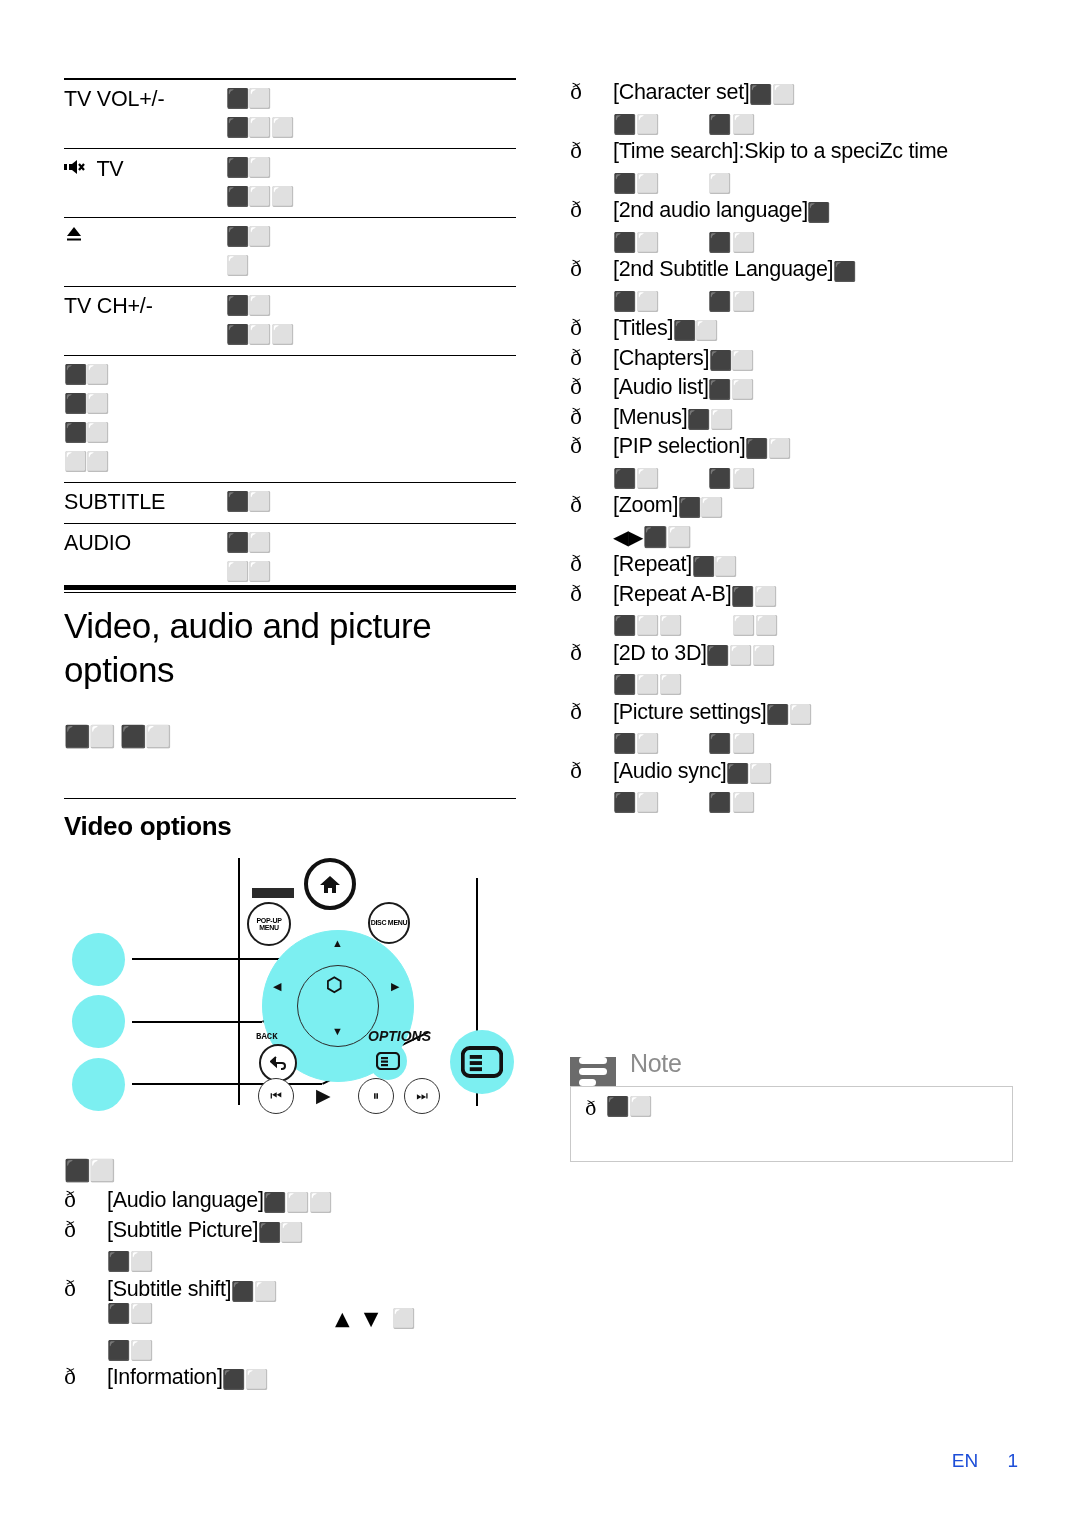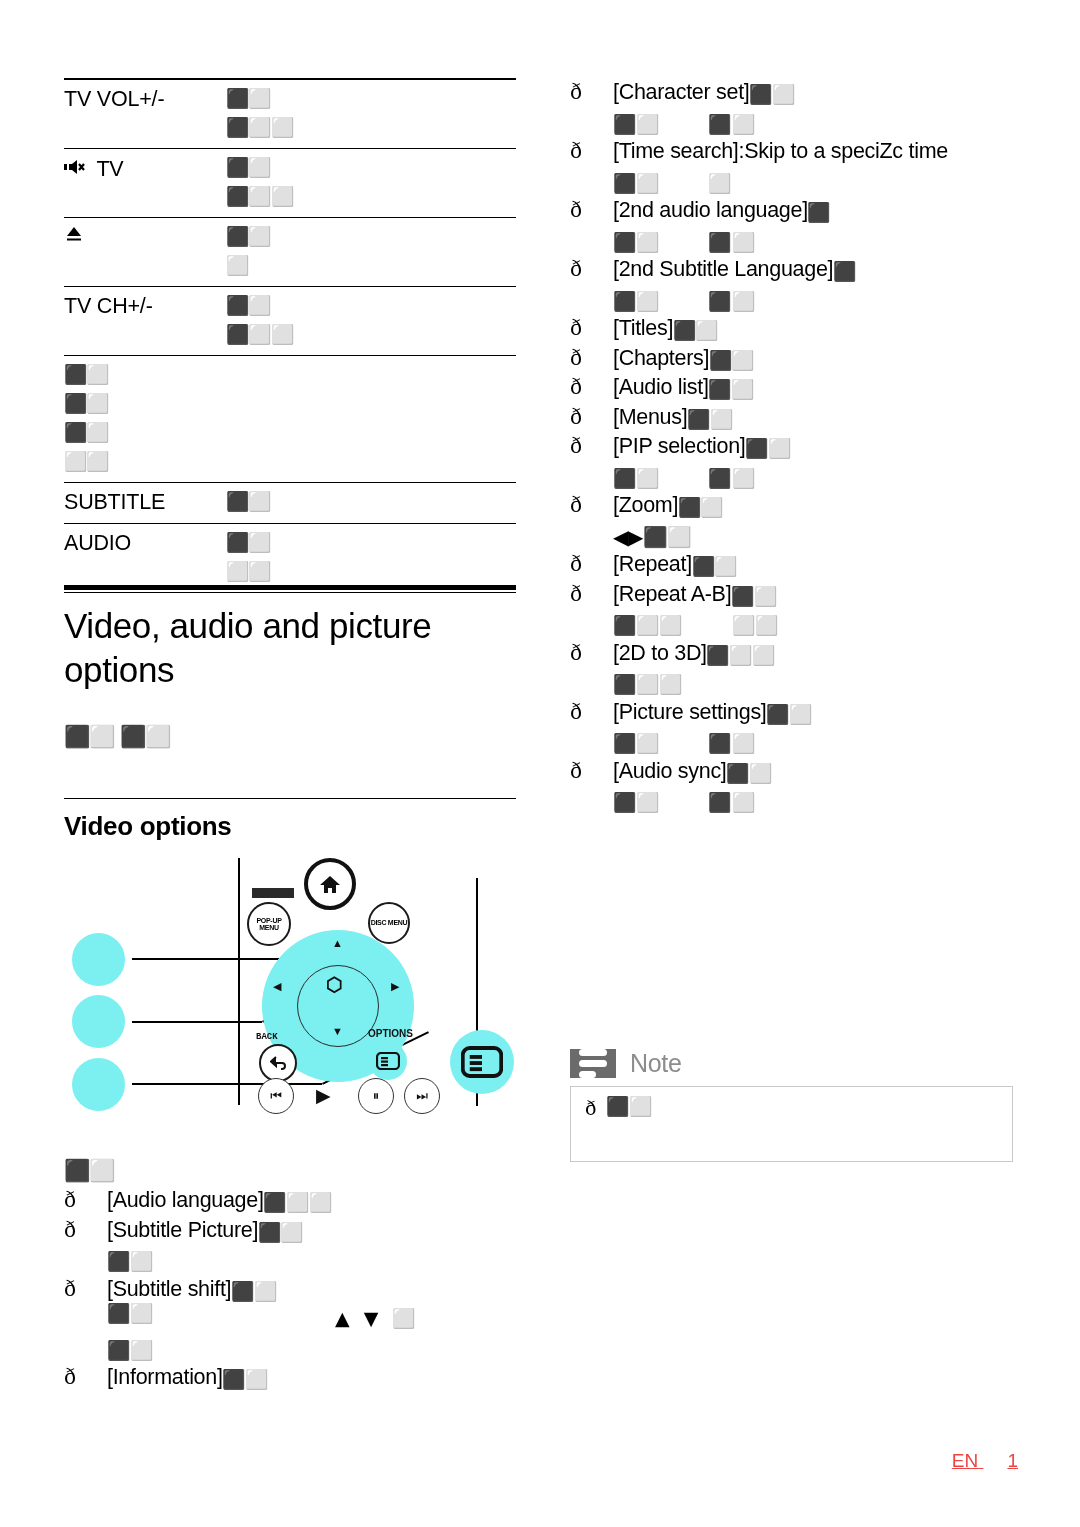--- a/index.html
+++ b/index.html
@@ -113,21 +113,21 @@
   .sub{padding-left:43px;letter-spacing:-0.3px;}
   .lead-tofu{font-size:21.5px;line-height:30px;}
 
   .left-bullets{position:absolute;left:0;top:1155px;width:452px;}
   .right-bullets{position:absolute;left:0;top:78px;width:448px;}
   .wide-row{display:flex;justify-content:space-between;align-items:flex-start;}
   .arrowset{font-family:"DejaVu Sans",sans-serif;font-size:19px;letter-spacing:4px;}
 
   
   .note{position:absolute;left:0;top:1040px;width:443px;}
-  .note-head{display:flex;align-items:center;height:46px;}
+  .note-head{display:flex;align-items:flex-end;height:46px;}
   .note-icon{
     width:46px;flex:0 0 46px;background:#6b6b6b;
     display:flex;flex-direction:column;align-items:center;justify-content:center;gap:4px;
   }
   .note-icon i{display:block;background:#fff;border-radius:4px;height:7px;}
   .note-icon i.l1{width:28px;}
   .note-icon i.l2{width:28px;}
   .note-icon i.l3{width:17px;margin-right:11px;}
   .note-title{
     font-size:25px;color:#8c8c8c;line-height:46px;padding-left:14px;letter-spacing:-0.3px;
@@ -135,21 +135,21 @@
   .note-body{
     border:1px solid #c9c9c9;border-top:1px solid #c9c9c9;
     min-height:54px;padding:10px 14px;font-size:20px;
     display:flex;align-items:flex-start;gap:10px;
   }
   .note-bullet{font-family:"DejaVu Serif",serif;font-size:19px;}
 
   
   .footer{
     position:absolute;right:62px;bottom:55px;
-    font-size:19px;letter-spacing:0px;color:#ef4444;text-decoration:underline;
+    font-size:19px;letter-spacing:0px;color:#1d4ed8;
   }
   .footer .pg{margin-left:24px;font-weight:400;}
 </style>
 </head>
 <body>
 
 <div class="page">
 
   <div class="col-left">
 
@@ -299,21 +299,21 @@
         <div class="okglyph" style="left:262px;top:125px;">⬡</div>
 
         <div class="smlabel" style="left:192px;top:182px;font-family:Liberation Mono, monospace;">BACK</div>
         <div class="rbtn" style="left:195px;top:194px;width:34px;height:34px;font-size:15px;">
           <svg width="17" height="14" viewBox="0 0 17 14" aria-hidden="true">
             <path d="M6 1 L1 5.5 L6 10 V7 h6 a3 3 0 0 1 0 6 h-1" stroke="#111" stroke-width="2" fill="none"></path>
             <path d="M6 1 L1 5.5 L6 10 z" fill="#111"></path>
           </svg>
         </div>
 
-        <div class="smlabel" style="left:304px;top:178px;font-size:10px;">OPTIONS</div>
+        <div class="smlabel" style="left:304px;top:178px;font-size:14px;font-style:italic;">OPTIONS</div>
         <div class="optbtn" style="left:305px;top:192px;">
           <svg width="24" height="18" viewBox="0 0 24 18" aria-hidden="true">
             <rect x="1" y="1" width="22" height="16" rx="4" fill="none" stroke="#111" stroke-width="2.2"></rect>
             <rect x="5" y="5" width="7" height="2.2" fill="#111"></rect>
             <rect x="5" y="8.5" width="7" height="2.2" fill="#111"></rect>
             <rect x="5" y="12" width="7" height="2.2" fill="#111"></rect>
           </svg>
         </div>
 
         <div class="bigopt" style="left:386px;top:180px;">

